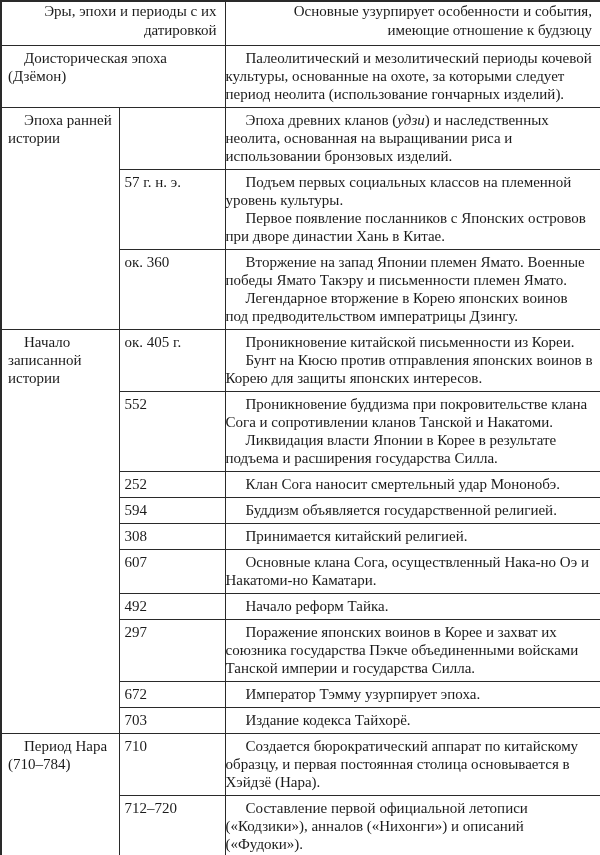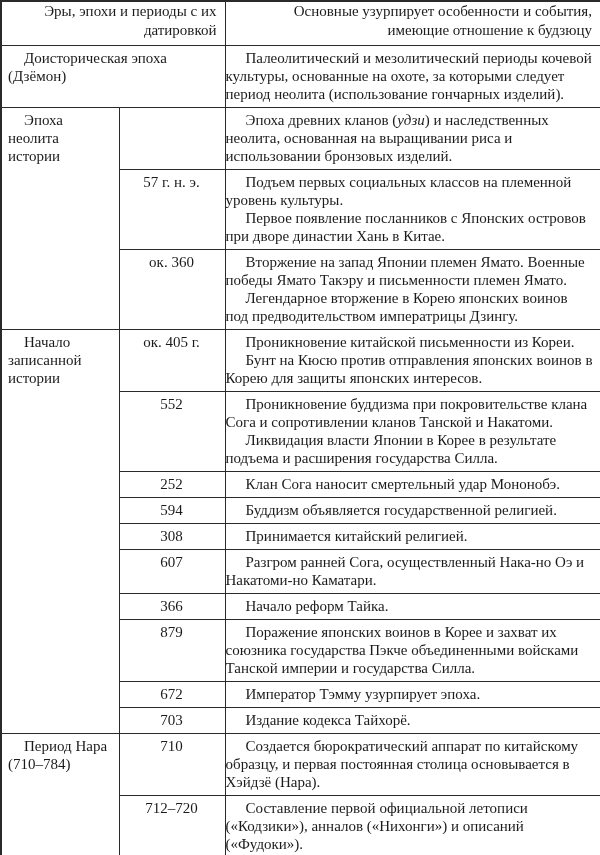--- a/index.html
+++ b/index.html
@@ -23,21 +23,21 @@
     box-sizing:border-box;
   }
   th{
     font-weight:normal;
     text-align:right;
     line-height:19px;
     padding:0 8px 5px 8px;
   }
   p.para{margin:0;text-indent:20px;}
   td.era p.para{text-indent:16px;}
-  td.date{padding-left:5px;text-align:center;}
+  td.date{padding-left:5px;}
   td.desc{padding-left:0;padding-right:6px;}
   i{font-style:italic;}
 </style>
 </head>
 <body>
 
 <div class="page">
   <table class="hist">
     <colgroup>
         <col class="c-era">
@@ -56,21 +56,21 @@
         <td colspan="2" class="era">
           <p class="para">Доисторическая эпоха (Дзёмон)</p>
         </td>
         <td class="desc">
           <p class="para">Палеолитический и мезолитический периоды кочевой культуры, основанные на охоте, за которыми следует период неолита (использование гончарных изделий).</p>
         </td>
       </tr>
 
       <tr>
         <td rowspan="3" class="era">
-          <p class="para">Эпоха неолита истории</p>
+          <p class="para">Эпоха ранней истории</p>
         </td>
         <td class="date"></td>
         <td class="desc">
           <p class="para"><span>Эпоха древних кланов (</span><i>удзи</i><span>) и наследственных неолита, основанная на выращивании риса и использовании бронзовых изделий.</span></p>
         </td>
       </tr>
       <tr>
         <td class="date">57 г. н. э.</td>
         <td class="desc">
           <p class="para">Подъем первых социальных классов на племенной уровень культуры.</p>
@@ -116,31 +116,31 @@
       </tr>
       <tr>
         <td class="date">308</td>
         <td class="desc">
           <p class="para">Принимается китайский религией.</p>
         </td>
       </tr>
       <tr>
         <td class="date">607</td>
         <td class="desc">
-          <p class="para">Разгром ранней Сога, осуществленный Нака-но Оэ и Накатоми-но Каматари.</p>
+          <p class="para">Основные клана Сога, осуществленный Нака-но Оэ и Накатоми-но Каматари.</p>
         </td>
       </tr>
       <tr>
-        <td class="date">366</td>
+        <td class="date">492</td>
         <td class="desc">
           <p class="para">Начало реформ Тайка.</p>
         </td>
       </tr>
       <tr>
-        <td class="date">879</td>
+        <td class="date">297</td>
         <td class="desc">
           <p class="para">Поражение японских воинов в Корее и захват их союзника государства Пэкче объединенными войсками Танской империи и государства Силла.</p>
         </td>
       </tr>
       <tr>
         <td class="date">672</td>
         <td class="desc">
           <p class="para">Император Тэмму узурпирует эпоха.</p>
         </td>
       </tr>

